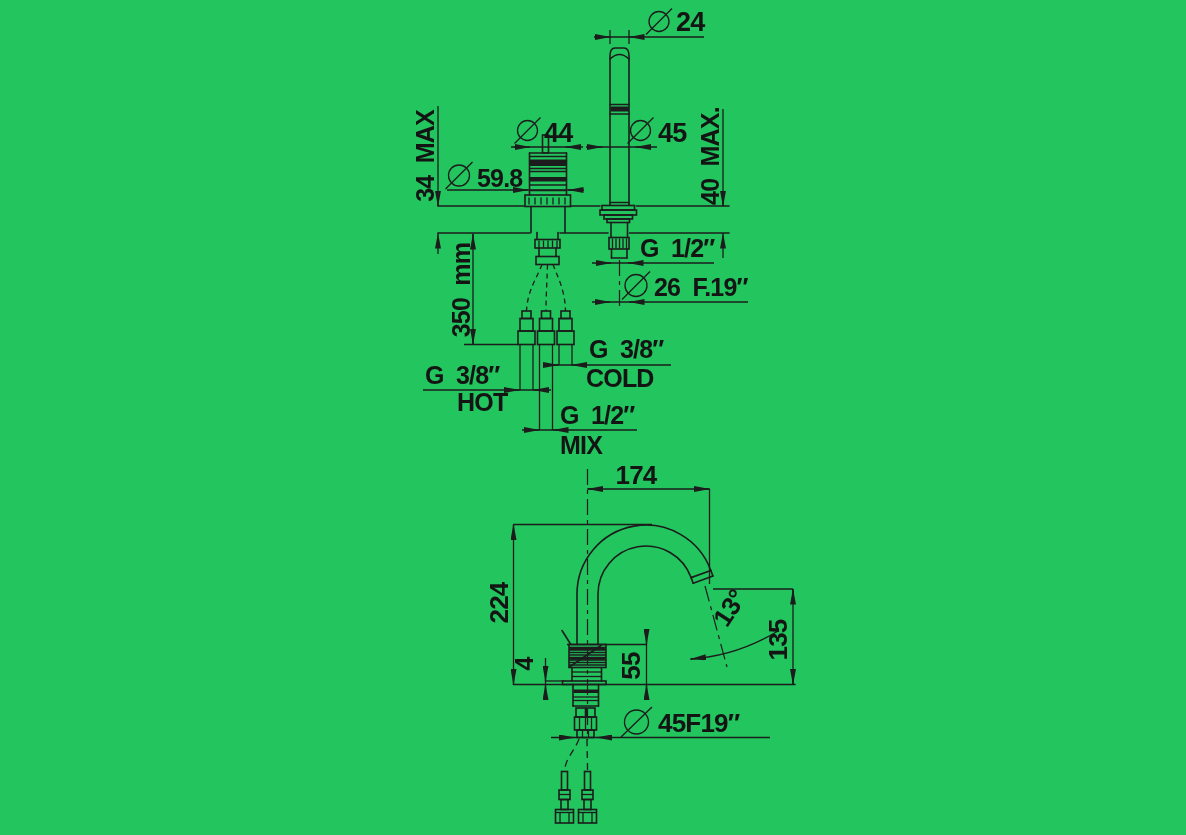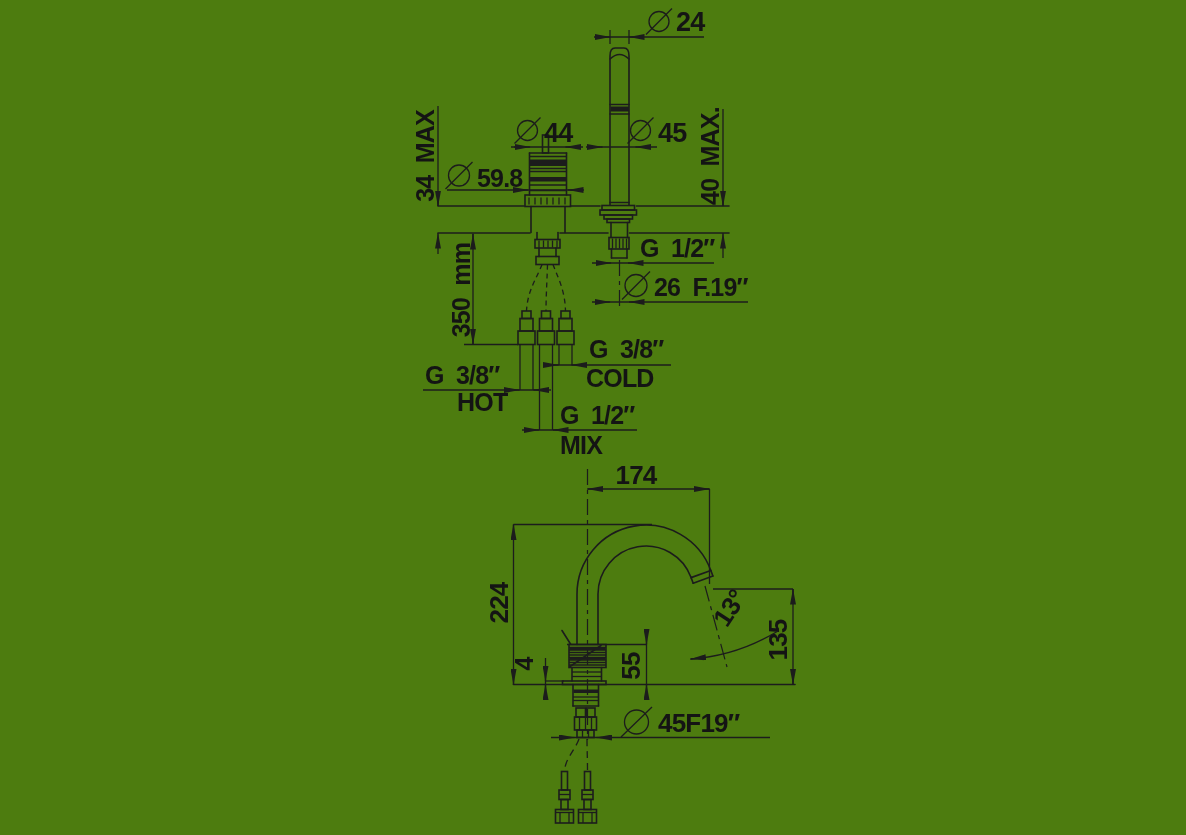--- a/index.html
+++ b/index.html
@@ -1,16 +1,16 @@
 <!DOCTYPE html>
 <html><head>
 <meta charset="utf-8">
 <style>
   html,body{margin:0;padding:0;background:#ffffff;}
-  .sheet{position:relative;width:1186px;height:835px;background:#4d7c0f;overflow:hidden;}
+  .sheet{position:relative;width:1186px;height:835px;background:#22c55e;overflow:hidden;}
   svg{display:block;}
   .ln{fill:none;stroke:#1c1c1c;stroke-width:1.6;stroke-linecap:round;}
   .thin{fill:none;stroke:#1c1c1c;stroke-width:1.3;stroke-linecap:butt;}
   .dimln{fill:none;stroke:#1c1c1c;stroke-width:1.3;}
   .fillb{fill:#1c1c1c;stroke:none;}
   .dash{fill:none;stroke:#1c1c1c;stroke-width:1.3;stroke-dasharray:5 4;}
   .cdash{fill:none;stroke:#1c1c1c;stroke-width:1.2;stroke-dasharray:16 5 4 5;}
   .ldash{fill:none;stroke:#1c1c1c;stroke-width:1.3;stroke-dasharray:7 5;}
   .txt{fill:#141414;stroke:none;font-family:"Liberation Sans","DejaVu Sans",sans-serif;
        font-weight:bold;font-size:25px;letter-spacing:-0.8px;}

